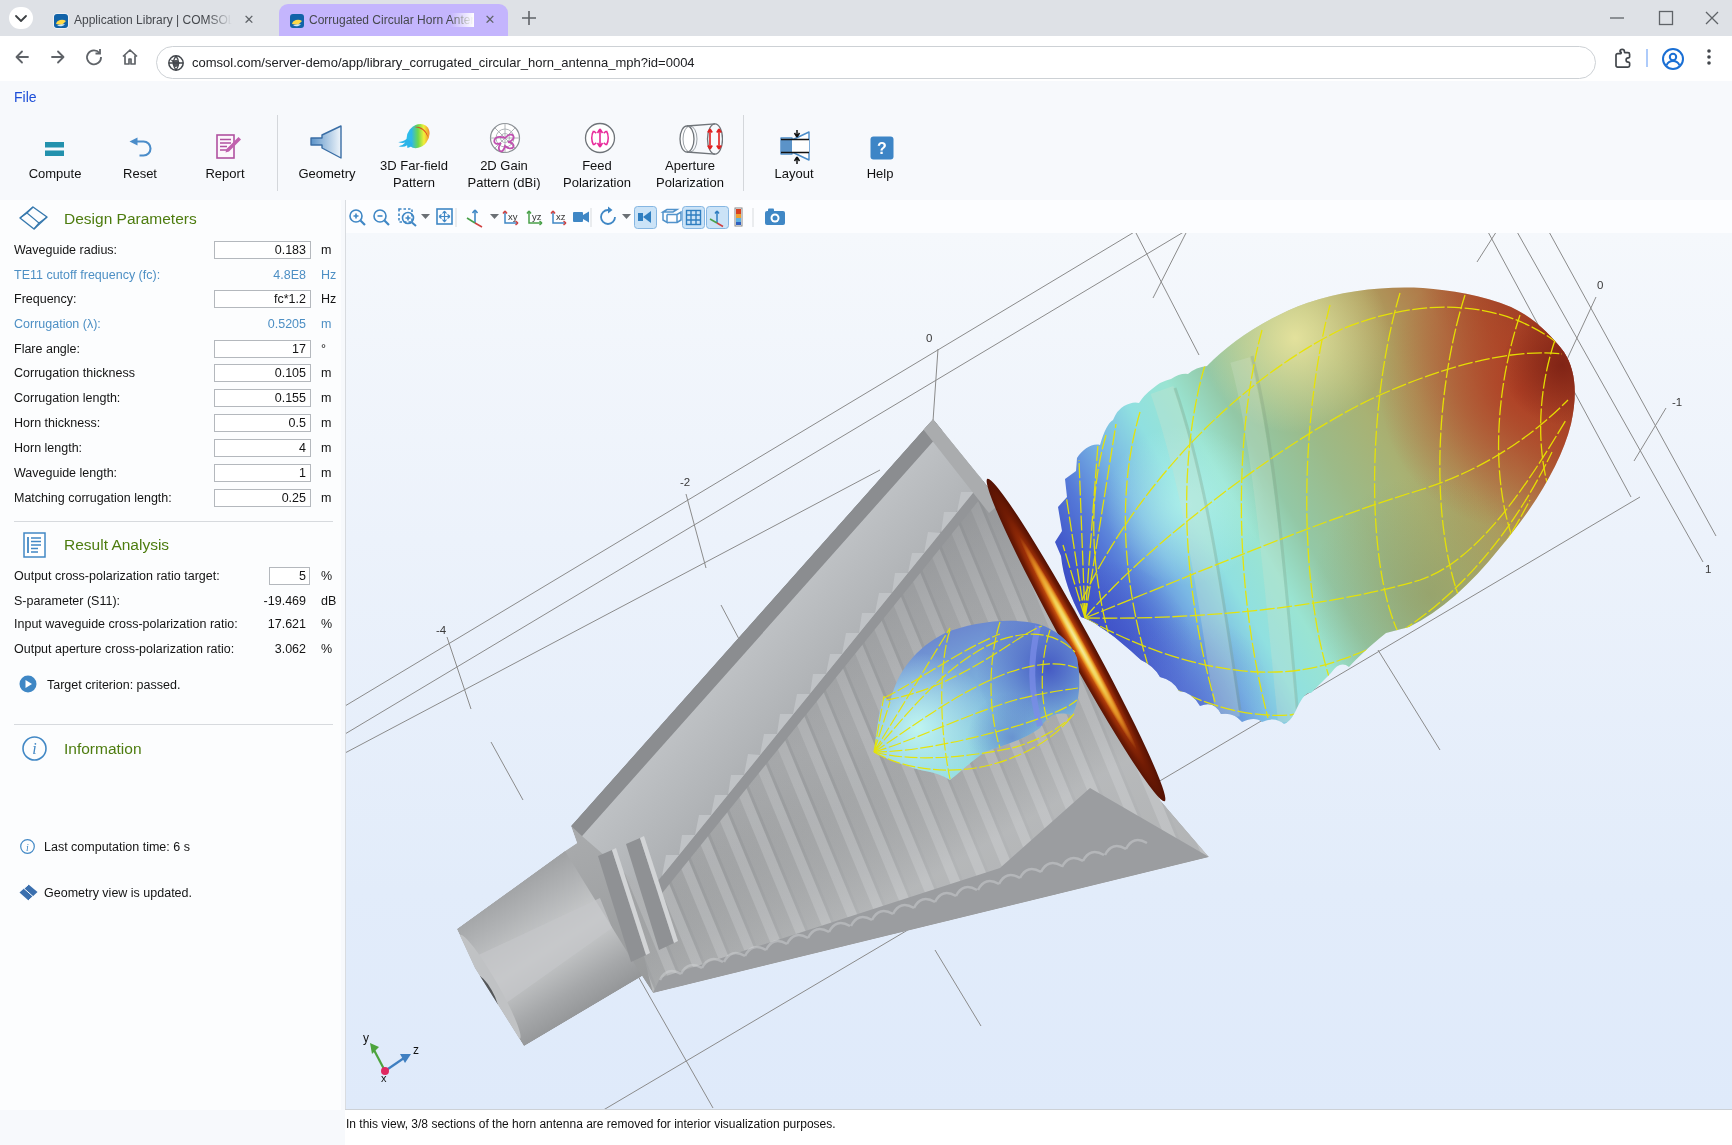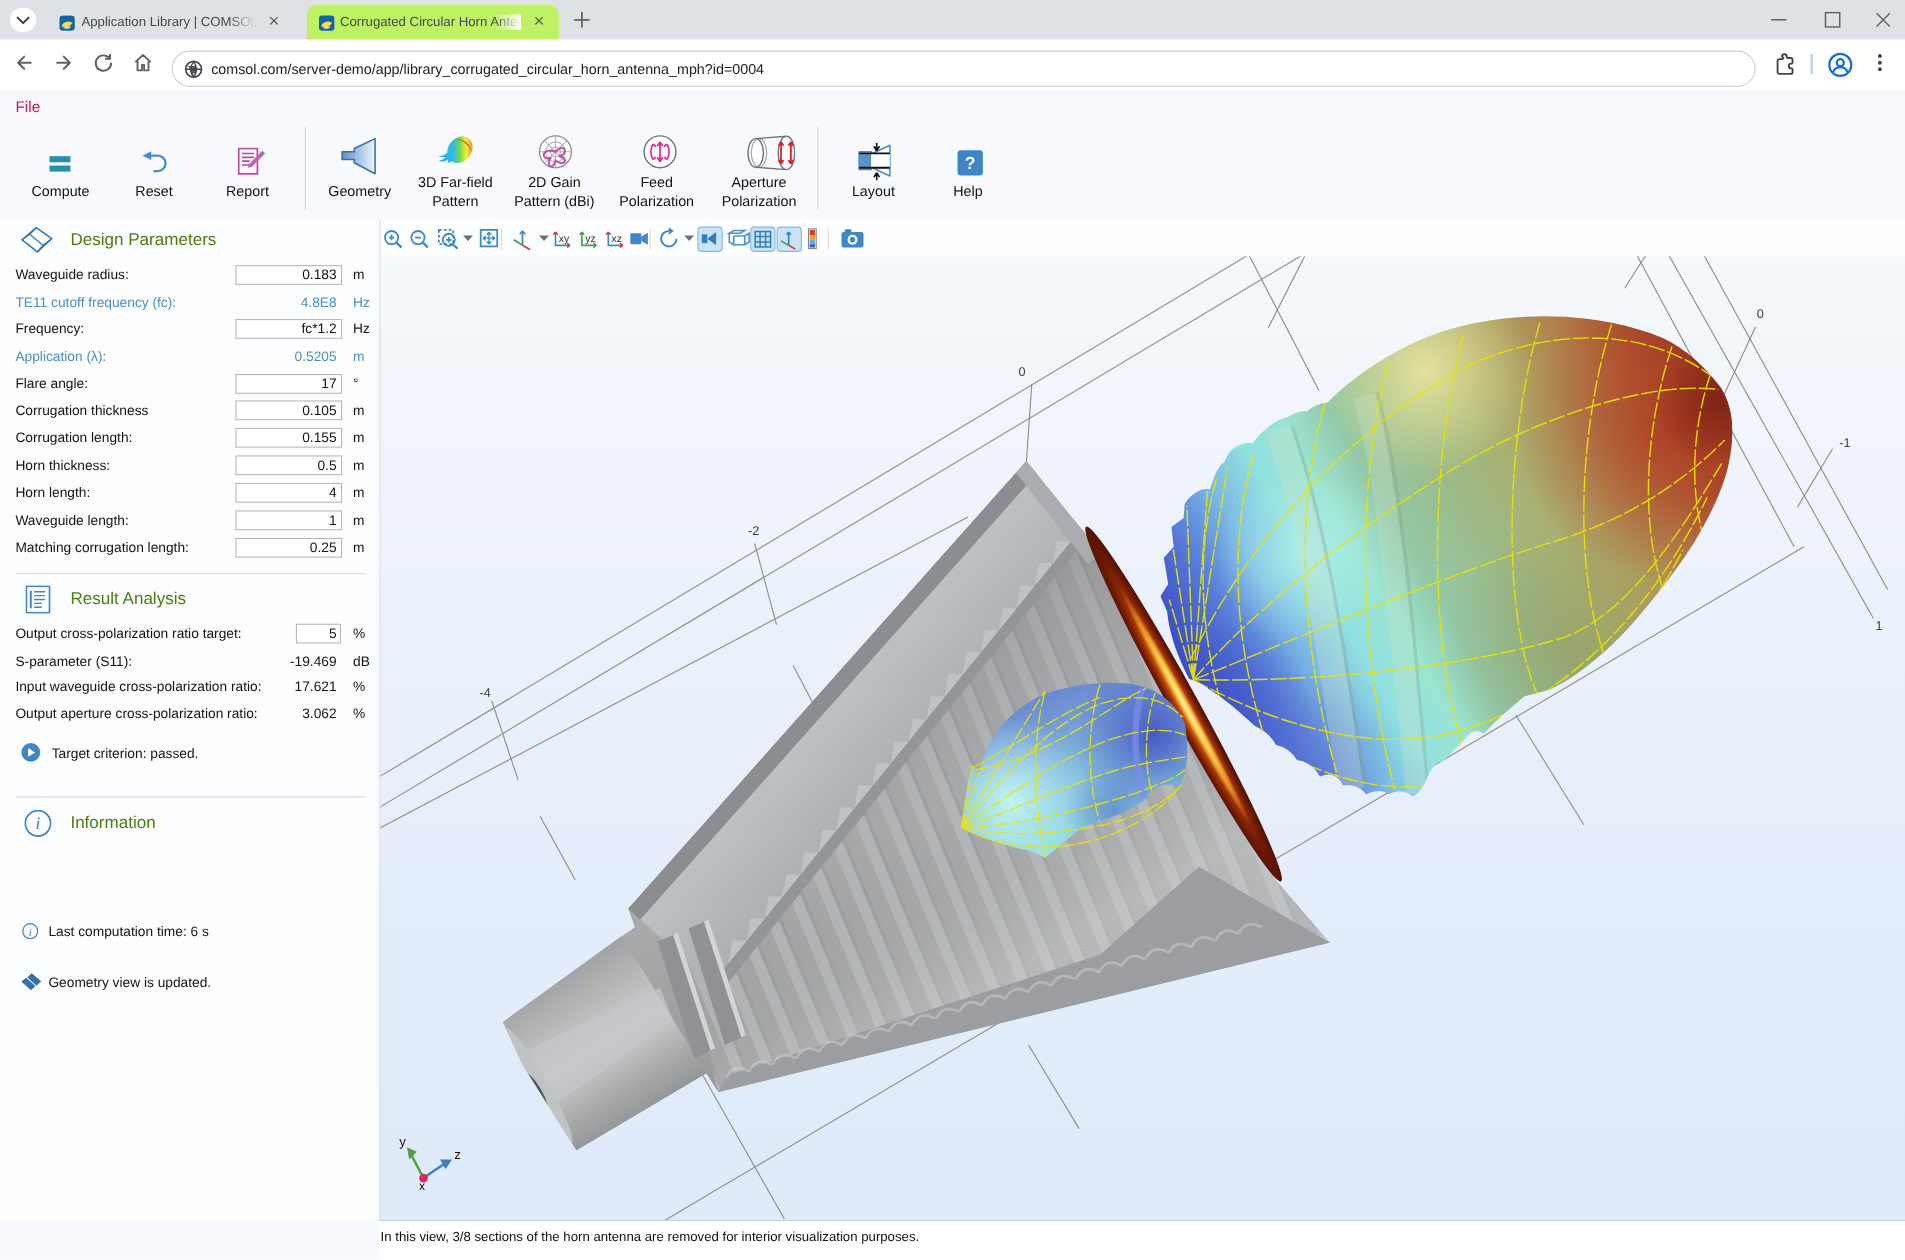--- a/index.html
+++ b/index.html
@@ -3,32 +3,32 @@
 <meta charset="utf-8">
 <style>
 * { margin:0; padding:0; box-sizing:border-box; }
 html,body { width:1732px; height:1145px; overflow:hidden; font-family:"Liberation Sans", sans-serif; background:#f7f9fc; }
 .abs { position:absolute; }
 
 #tabbar { position:absolute; left:0; top:0; width:1732px; height:36px; background:#dee1e6; }
 #chev { position:absolute; left:9px; top:7px; width:24px; height:22px; background:#fff; border-radius:11px; }
 .tab { position:absolute; top:4px; height:32px; font-size:12px; color:#45484d; }
 #tab1 { left:44px; width:224px; }
-#tab2 { left:279px; width:229px; background:#bef264; border-radius:9px 9px 0 0; }
+#tab2 { left:279px; width:229px; background:#c4b5fd; border-radius:9px 9px 0 0; }
 .tabtxt { position:absolute; left:30px; top:9px; width:158px; overflow:hidden; white-space:nowrap; }
 #tab1 .tabtxt::after { content:""; position:absolute; right:0; top:0; width:24px; height:16px; background:linear-gradient(90deg,rgba(222,225,230,0),#dee1e6); }
 #tab2 .tabtxt::after { content:""; position:absolute; right:0; top:0; width:24px; height:16px; background:linear-gradient(90deg,rgba(255,255,255,0),#fff); }
 .tabx { position:absolute; top:8px; width:16px; height:16px; color:#5f6368; font-size:13px; text-align:center; line-height:16px; }
 #addrbar { position:absolute; left:0; top:36px; width:1732px; height:45px; background:#fff; }
 #pill { position:absolute; left:156px; top:10px; width:1440px; height:33px; border:1px solid #cdd1d5; border-radius:17px; background:#fff; }
 #url { position:absolute; left:35px; top:8px; font-size:13px; color:#202124; }
 .navic { position:absolute; top:11px; }
 
 #filebar { position:absolute; left:0; top:81px; width:1732px; height:24px; background:#f7f9fc; }
-#filebar span { position:absolute; left:14px; top:8px; font-size:14px; color:#be185d; }
+#filebar span { position:absolute; left:14px; top:8px; font-size:14px; color:#1d4ed8; }
 #ribbon { position:absolute; left:0; top:105px; width:1732px; height:95px; background:#f7f9fc; }
 .rbtn { position:absolute; top:8px; text-align:center; font-size:13px; color:#111; }
 .rlab { position:absolute; width:110px; left:50%; margin-left:-55px; top:53px; line-height:16.5px; }
 .rlab.two { width:110px; margin-left:-55px; top:45px; }
 .rsep { position:absolute; top:10px; width:1px; height:76px; background:#d4d7db; }
 
 #panel { position:absolute; left:0; top:200px; width:341px; height:910px; background:#fcfdfe; }
 .sechead { position:absolute; left:64px; font-size:15.5px; color:#4d7c0f; }
 .plabel { position:absolute; left:14px; font-size:12.5px; color:#141414; white-space:nowrap; }
 .plabel.blue, .pval.blue, .punit.blue { color:#4d8fc4; }
@@ -234,21 +234,21 @@
     <div class="pbox" style="top:41px"></div>
     <div class="pval" style="top:43px">0.183</div>
     <div class="punit" style="top:43px">m</div>
   <div class="plabel blue" style="top:68px">TE11 cutoff frequency (fc):</div>
     <div class="pval blue" style="top:68px">4.8E8</div>
     <div class="punit blue" style="top:68px">Hz</div>
   <div class="plabel" style="top:92px">Frequency:</div>
     <div class="pbox" style="top:90px"></div>
     <div class="pval" style="top:92px">fc*1.2</div>
     <div class="punit" style="top:92px">Hz</div>
-  <div class="plabel blue" style="top:117px">Application (λ):</div>
+  <div class="plabel blue" style="top:117px">Corrugation (λ):</div>
     <div class="pval blue" style="top:117px">0.5205</div>
     <div class="punit blue" style="top:117px">m</div>
   <div class="plabel" style="top:142px">Flare angle:</div>
     <div class="pbox" style="top:140px"></div>
     <div class="pval" style="top:142px">17</div>
     <div class="punit" style="top:142px">°</div>
   <div class="plabel" style="top:166px">Corrugation thickness</div>
     <div class="pbox" style="top:164px"></div>
     <div class="pval" style="top:166px">0.105</div>
     <div class="punit" style="top:166px">m</div>

